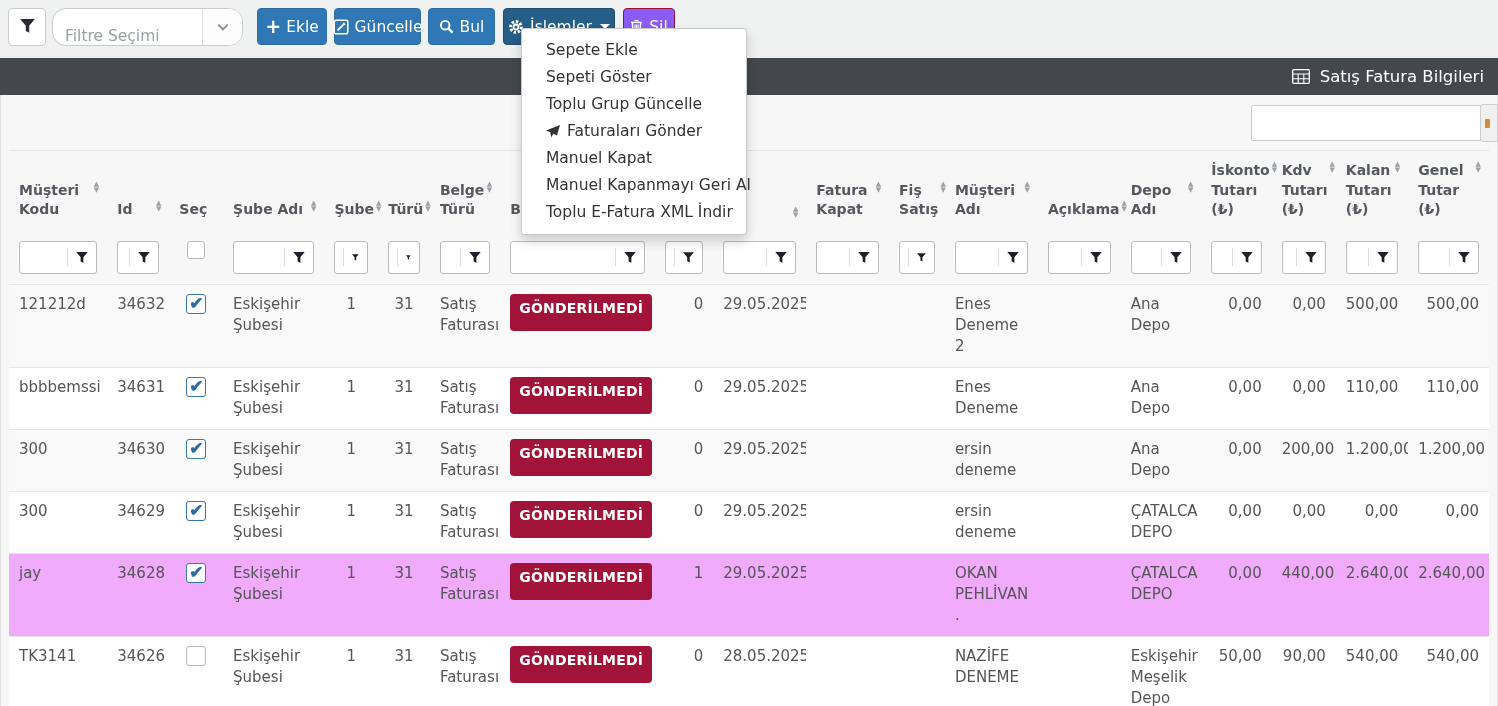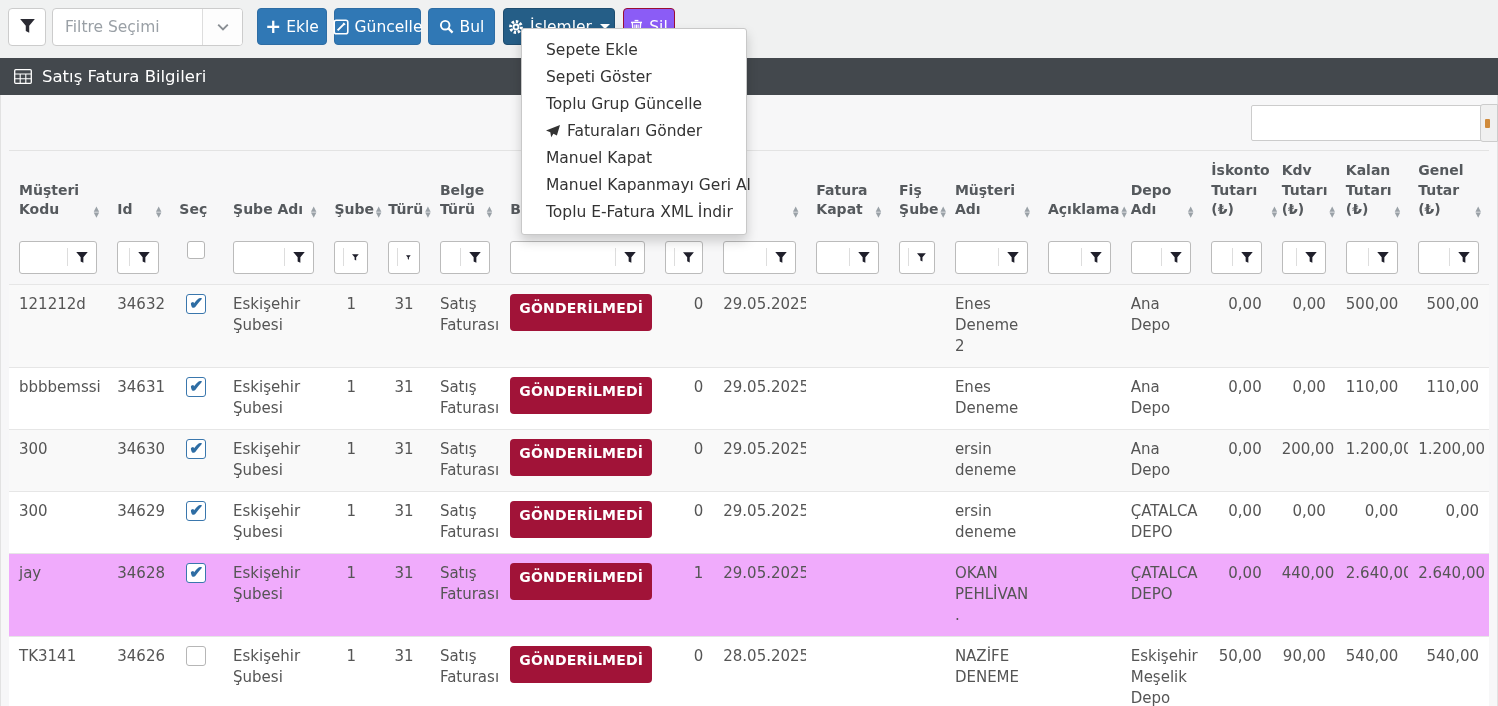--- a/index.html
+++ b/index.html
@@ -3,22 +3,22 @@
 <meta charset="utf-8">
 <style>
   html,body{margin:0;padding:0;width:1498px;height:706px;overflow:hidden;background:#fff;
     font-family:"DejaVu Sans","Liberation Sans",sans-serif;color:#555;}
   *{box-sizing:border-box;}
 
   
   .toolbar{position:relative;height:58px;background:#f0f1f1;padding:8px 0 0 8px;display:flex;align-items:flex-start;}
   .tb-filter-btn{width:38px;height:38px;background:#fff;border:1px solid #ccc;border-radius:4px;
     display:flex;align-items:center;justify-content:center;cursor:pointer;}
-  .tb-select{margin-left:6px;width:191px;height:38px;background:#fff;border:1px solid #ccc;border-radius:4px;
-    display:flex;align-items:center;cursor:pointer;overflow:hidden;}
+  .tb-select{margin-left:6px;width:191px;height:38px;background:#fff;border:1px solid #ccc;border-radius:14px;
+    display:flex;align-items:flex-end;cursor:pointer;overflow:hidden;}
   .tb-select .ph{flex:1;padding:0 12px;color:#9aa0a6;font-size:15.5px;white-space:nowrap;}
   .tb-select .chev{width:40px;height:100%;border-left:1px solid #ddd;display:flex;align-items:center;justify-content:center;background:#fdfdfd;}
   .btn{height:37px;border-radius:4px;border:1px solid #2e6da4;background:#3078b5;color:#fff;font-size:15.5px;
     display:flex;align-items:center;justify-content:center;cursor:pointer;white-space:nowrap;
     font-family:inherit;}
   .btn .ic{display:flex;align-items:center;margin-right:6px;}
   .btn-add{margin-left:14px;width:70px;}
   .btn-update{margin-left:7px;width:87px;}
   .btn-find{margin-left:7px;width:67px;}
   .btn-ops{margin-left:8px;width:112px;background:#255e87;border-color:#1e4d6f;}
@@ -26,37 +26,37 @@
   .plus{font-size:19px;font-weight:bold;line-height:17px;margin-right:5px;}
   .caret{width:0;height:0;border-left:5px solid transparent;border-right:5px solid transparent;border-top:5px solid #fff;margin-left:8px;}
 
   
   .ops-menu{position:absolute;left:521px;top:28px;width:226px;z-index:50;background:#fff;
     border:1px solid #c8c8c8;border-radius:3px;box-shadow:0 6px 12px rgba(0,0,0,.18);padding:8px 0;}
   .ops-menu .mi{padding:3px 24px;font-size:15.5px;color:#333;line-height:21px;cursor:pointer;white-space:nowrap;display:flex;align-items:center;}
   .ops-menu .mi .mic{display:flex;align-items:center;margin-right:7px;}
 
   
-  .titlebar{height:37px;background:#43484d;color:#fff;display:flex;align-items:center;padding:0 14px;font-size:16.5px;}
+  .titlebar{height:37px;background:#43484d;color:#fff;display:flex;align-items:center;padding:0 14px;font-size:16.5px;justify-content:flex-end;}
   .titlebar .tic{display:flex;align-items:center;margin-right:10px;}
 
   
   .panel-body{background:#f7f7f8;border-left:1px solid #e2e2e2;border-right:1px solid #e2e2e2;padding:0 8px;position:relative;}
   .subhead{position:relative;height:55px;}
   .tbl-search{position:absolute;right:4px;top:10px;width:234px;height:36px;border:1px solid #ccc;border-radius:2px;
     background:#fff;font-size:15px;padding:0 10px;outline:none;font-family:inherit;}
   .export-btn{position:absolute;right:-9px;top:9px;width:18px;height:38px;background:#f0f0f0;border:1px solid #ccc;
     border-radius:3px 0 0 3px;display:flex;align-items:center;justify-content:flex-start;padding-left:4px;cursor:pointer;}
   .export-btn .dot{width:5px;height:9px;background:#d08b3c;border-radius:1px;}
 
   
   table.grid{width:100%;border-collapse:collapse;table-layout:fixed;background:#fff;}
   .grid thead{background:#f7f7f8;}
   .grid th{border-top:1px solid #e3e3e3;padding:10px 8px 12px 10px;text-align:left;vertical-align:bottom;}
-  .hwrap{display:flex;align-items:flex-end;}
+  .hwrap{display:flex;align-items:flex-start;}
   .hlabel{flex:1;font-size:14px;font-weight:bold;color:#55595d;line-height:1.4;}
   .sort-icon{display:flex;flex-direction:column;align-items:center;margin-left:2px;padding-bottom:2px;cursor:pointer;}
   .sort-icon i{font-style:normal;font-size:7px;line-height:6px;color:#9aa1a7;}
   .frow td{padding:4px 6px 12px 10px;border-bottom:1px solid #dcdcdc;vertical-align:top;}
   .fb{display:flex;align-items:center;justify-content:flex-end;background:#fff;border:1px solid #bbb;border-radius:3px;
     height:33px;padding:0 8px;cursor:text;}
   .fb .fdiv{height:18px;border-left:1px solid #ddd;margin-right:8px;}
 
   .grid td{padding:9px 10px 10px 10px;vertical-align:top;font-size:15px;color:#555;border-bottom:1px solid #e6e6e6;
     line-height:21px;overflow:hidden;}
@@ -300,21 +300,21 @@
             <div class="hwrap">
               <span class="hlabel">Fatura Kapat</span>
               <span class="sort-icon">
                 <i>▲</i>
                 <i>▼</i>
               </span>
             </div>
           </th>
         <th>
             <div class="hwrap">
-              <span class="hlabel">Fiş Şube</span>
+              <span class="hlabel">Fiş Satış</span>
               <span class="sort-icon">
                 <i>▲</i>
                 <i>▼</i>
               </span>
             </div>
           </th>
         <th>
             <div class="hwrap">
               <span class="hlabel">Müşteri Adı</span>
               <span class="sort-icon">

